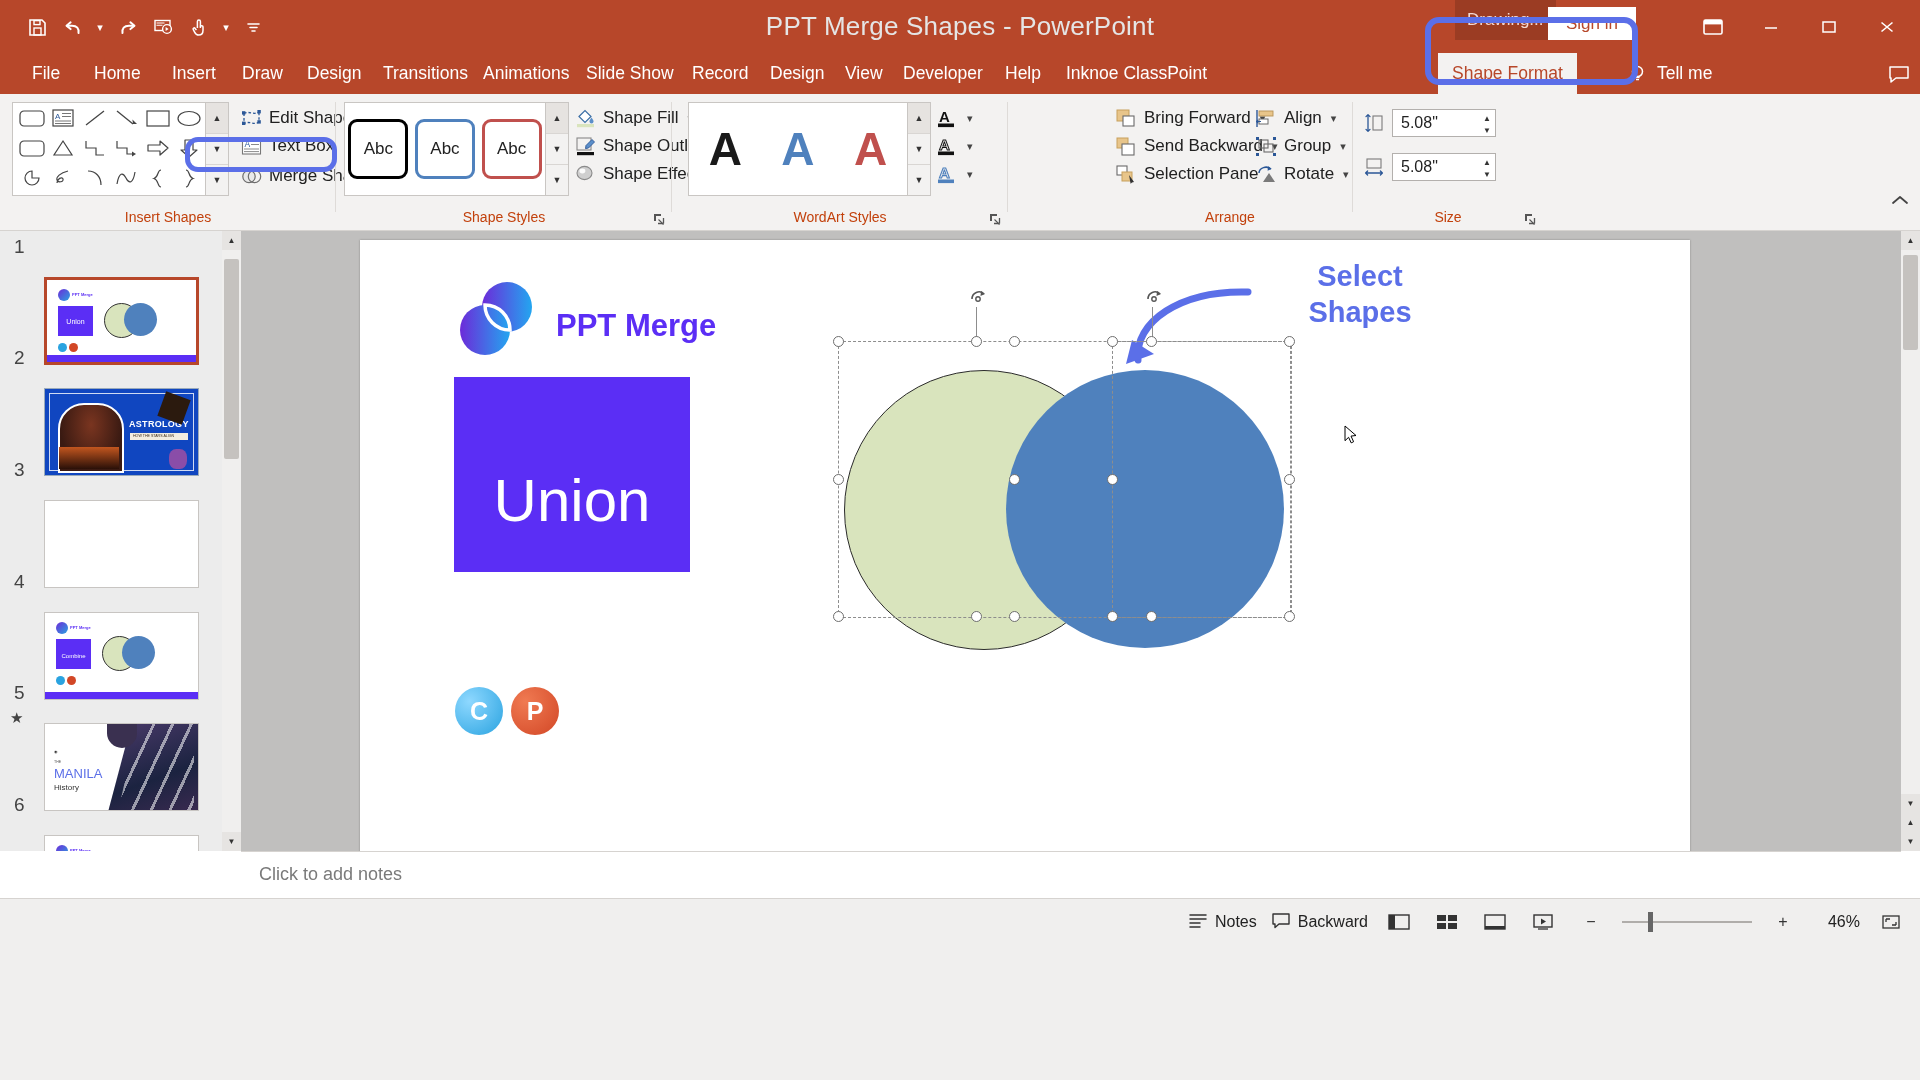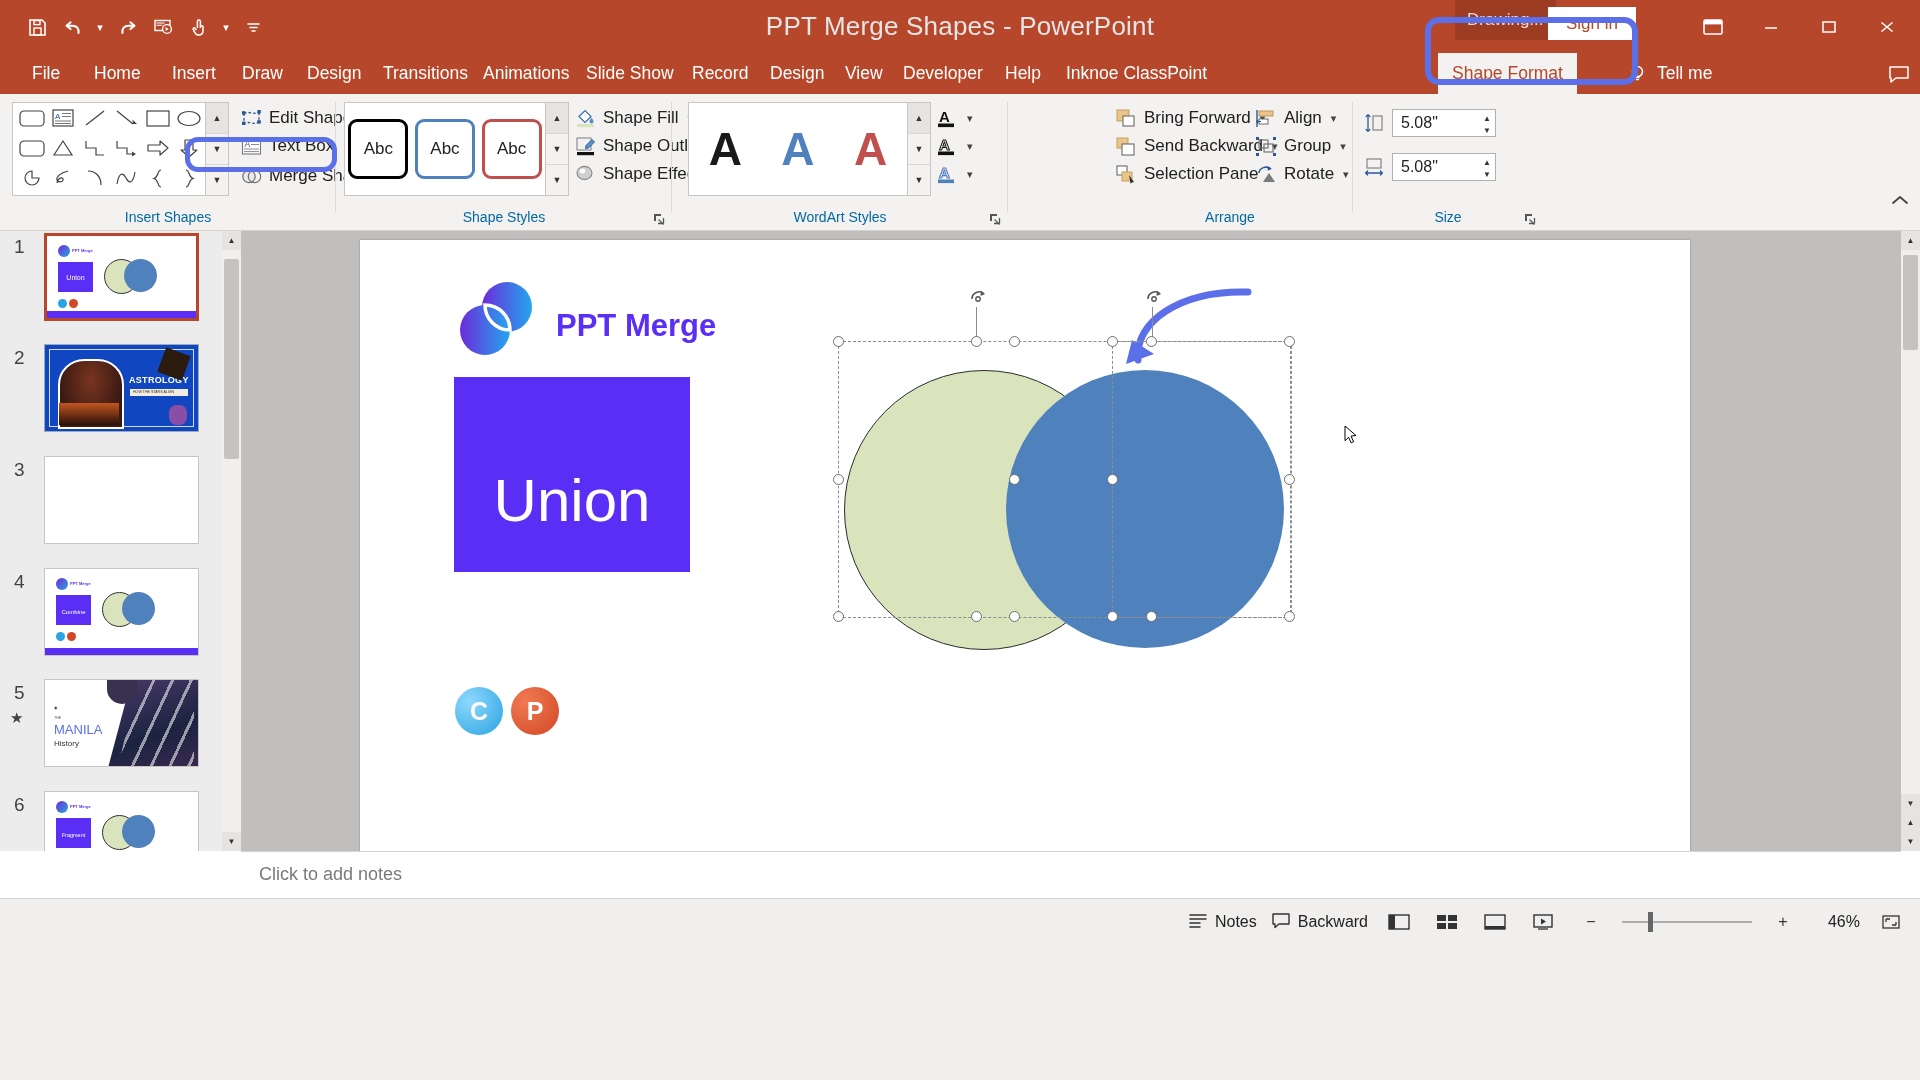--- a/index.html
+++ b/index.html
@@ -33,21 +33,21 @@
        white-space:nowrap;}
   .tab.active{background:#f3f2f1;color:#b7472a;}
   .tab-tellme{color:#fff;}
   .hl-shapeformat{position:absolute;left:1425px;top:17px;width:213px;height:68px;
     border:6px solid #5b6fe8;border-radius:14px;box-sizing:border-box;pointer-events:none;}
 
   
   .ribbon{position:absolute;left:0;top:94px;width:1920px;height:136px;background:#f3f2f1;
     border-bottom:1px solid #d6d3d0;}
   .grp{position:absolute;top:0;height:136px;}
-  .grplabel{position:absolute;bottom:5px;width:100%;text-align:center;font-size:14px;color:#0369a1;}
+  .grplabel{position:absolute;bottom:5px;width:100%;text-align:center;font-size:14px;color:#c2410c;}
   .sep{position:absolute;top:8px;width:1px;height:110px;background:#dedbd8;}
 
   
   .shapesbox{position:absolute;left:12px;top:8px;width:192px;height:92px;background:#fff;border:1px solid #c9c6c3;}
   .shaperow{display:flex;height:30px;align-items:center;padding-left:3px;}
   .shapecell{width:32px;height:28px;display:flex;align-items:center;justify-content:center;}
   .scroller{position:absolute;left:205px;top:8px;width:22px;height:92px;background:#f3f2f1;border:1px solid #c9c6c3;
     display:flex;flex-direction:column;}
   .scroller div{flex:1;display:flex;align-items:center;justify-content:center;font-size:9px;color:#333;
     border-bottom:1px solid #d9d6d3;background:#f3f2f1;}
@@ -88,21 +88,21 @@
 
   .collapse{position:absolute;right:10px;top:100px;font-size:15px;color:#333;}
 
   
   .thumbpane{position:absolute;left:0;top:231px;width:222px;height:620px;background:#ececec;
     border-right:1px solid #d0cdc9;overflow:hidden;}
   .thumbitem{position:absolute;left:44px;width:155px;}
   .thumbnum{position:absolute;left:14px;font-size:19px;color:#444;}
   .thumbstar{position:absolute;left:10px;font-size:15px;color:#444;}
   .tframe{width:155px;height:88px;background:#fff;border:1px solid #c8c5c2;box-sizing:border-box;position:relative;
-    overflow:hidden;}
+    overflow:hidden;margin-top:44px;}
   .tframe.sel{border:3px solid #b7472a;}
   .tpurple{position:absolute;background:#5b2ef5;}
   .tcircA{position:absolute;border-radius:50%;background:#d9e4bd;border:1px solid #333;}
   .tcircB{position:absolute;border-radius:50%;background:#4f81bd;}
   .tlogo{position:absolute;border-radius:50%;}
   .tbar{position:absolute;left:0;bottom:0;width:100%;height:7px;background:#5b2ef5;}
   .tlabel{position:absolute;color:#fff;font-size:8px;}
 
   .tscroll{position:absolute;left:222px;top:231px;width:19px;height:620px;background:#f0efee;
     border-right:1px solid #d0cdc9;}
@@ -781,20 +781,24 @@
 
       <div class="s-circA"></div>
       <div class="s-circB"></div>
 
       <div class="s-arrow">
         <svg width="150" height="88" viewBox="0 0 150 88">
           <path d="M18 78C14 40 60 8 128 10" fill="none" stroke="#5b6fe8" stroke-width="7" stroke-linecap="round"></path>
           <path d="M6 82l6-24 22 14z" fill="#5b6fe8"></path>
         </svg>
       </div>
+      <div class="s-selecttext">
+        <div>Select</div>
+        <div>Shapes</div>
+      </div>
     </div>
 
     <div>
 
       <div class="selbox" style="left:597px;top:110px;width:452px;height:275px;"></div>
       <div class="selbox" style="left:871px;top:110px;width:177px;height:275px;"></div>
 
       <div class="rot" style="left:727px;top:56px;">
         <svg width="20" height="20" viewBox="0 0 20 20">
             <path d="M4 12A7 7 0 0116 7" fill="none" stroke="#555" stroke-width="1.6"></path>

